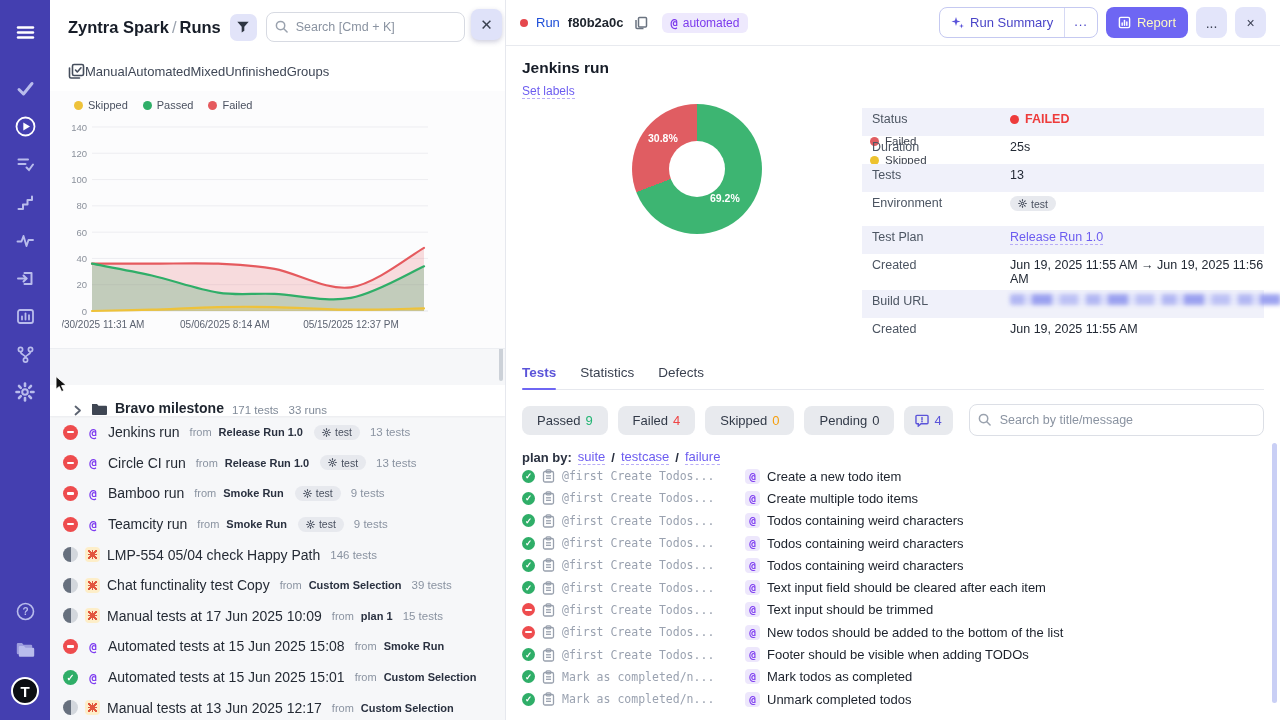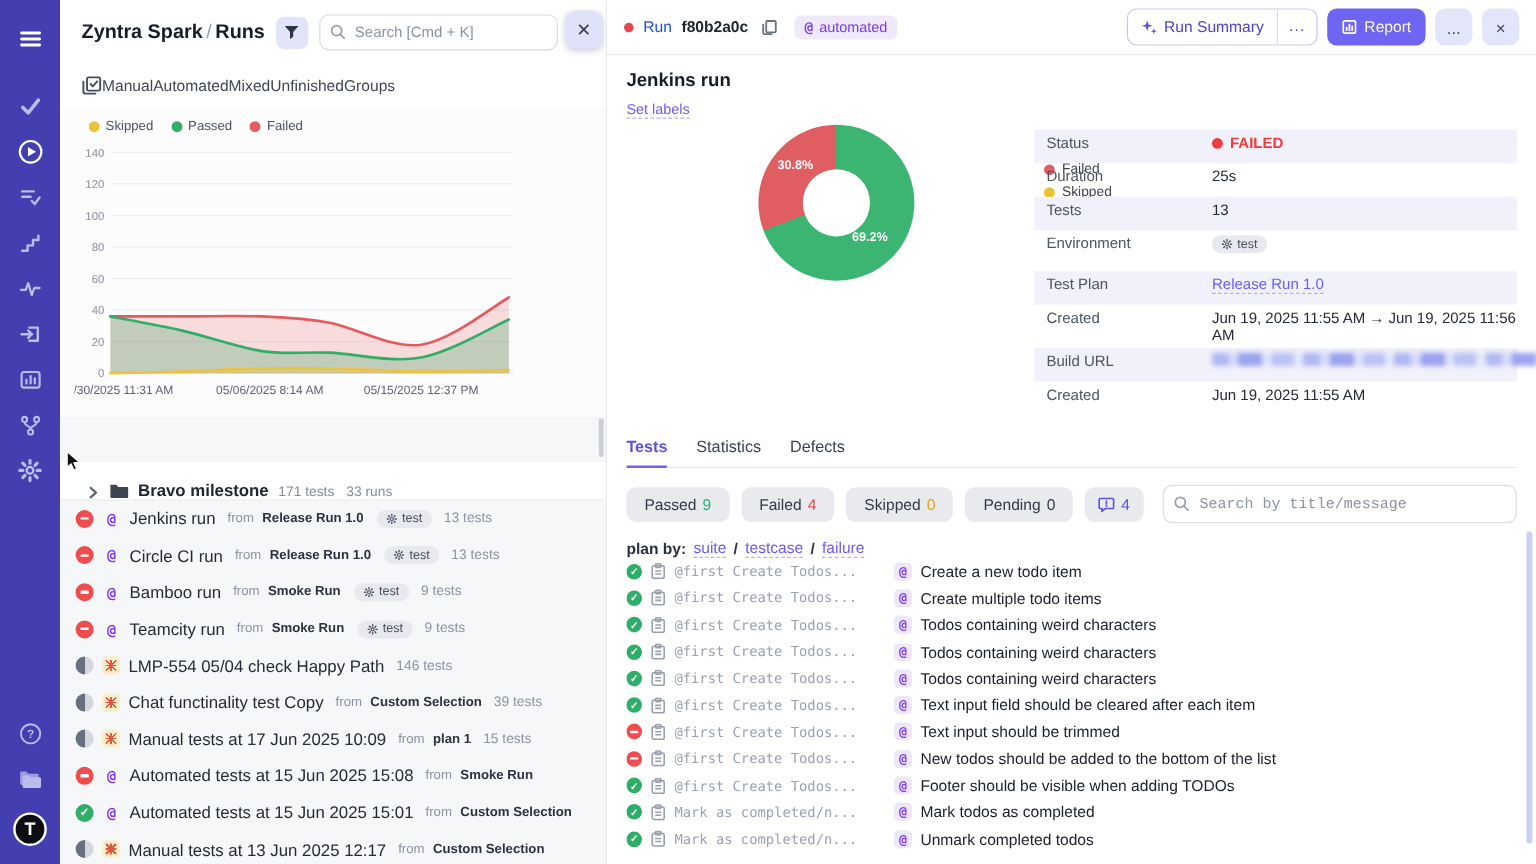--- a/index.html
+++ b/index.html
@@ -110,21 +110,21 @@
   .rtabs{display:flex;gap:24px;border-bottom:1px solid #e6e8ee;margin-top:14px}
   .rtab{font-size:13.5px;color:#3a4150;padding-bottom:9px;cursor:pointer;position:relative}
   .rtab.active{color:#5b54d9;font-weight:700}
   .rtab.active::after{content:"";position:absolute;left:0;right:0;bottom:-1px;height:2.5px;background:#6e66f3;border-radius:2px}
 
   .filters{display:flex;align-items:center;gap:10px;margin-top:14px}
   .pill{background:#e8eaee;border-radius:8px;padding:7px 15px;font-size:13px;color:#323a48;display:flex;align-items:center;gap:5px;cursor:pointer;flex:none}
   .pill .cnt{font-weight:500}
   .pill.comment{color:#5b54d9;padding:7px 11px}
   .t-search{position:relative;margin-left:6px;flex:1;max-width:428px}
-  .t-search input{width:100%;height:32px;border:1px solid #dcdfe6;border-radius:8px;padding:0 8px 0 30px;font-size:12.5px;color:#333;outline:none;font-family:Liberation Mono, monospace}
+  .t-search input{width:100%;height:32px;border:1px solid #dcdfe6;border-radius:8px;padding:0 8px 0 30px;font-size:12.5px;color:#333;outline:none;font-family:Liberation Sans, sans-serif}
   .t-search input::placeholder{color:#8a93a1}
   .t-search .mag{top:9px}
 
   .sortrow{margin-top:13px;font-size:13px;color:#2a3140;display:flex;gap:6px;align-items:center}
   .sortrow b{font-weight:700}
   .sort-link{color:#6c5cf0;border-bottom:1px dashed #b9aef8;cursor:pointer}
   .sort-sep{color:#2a3140;font-weight:700}
 
   .testlist{}
   .test-row{height:22.3px;display:flex;align-items:center;gap:7px;white-space:nowrap;overflow:hidden;cursor:pointer}

